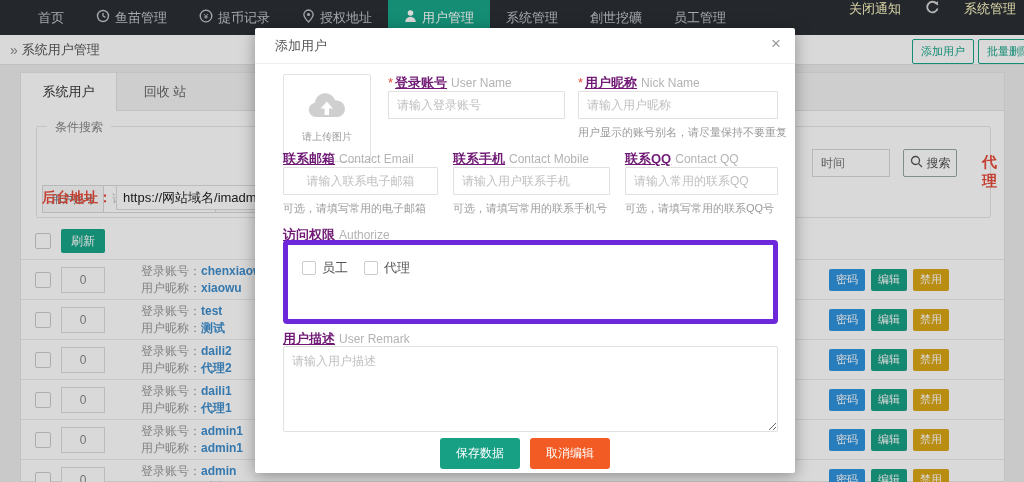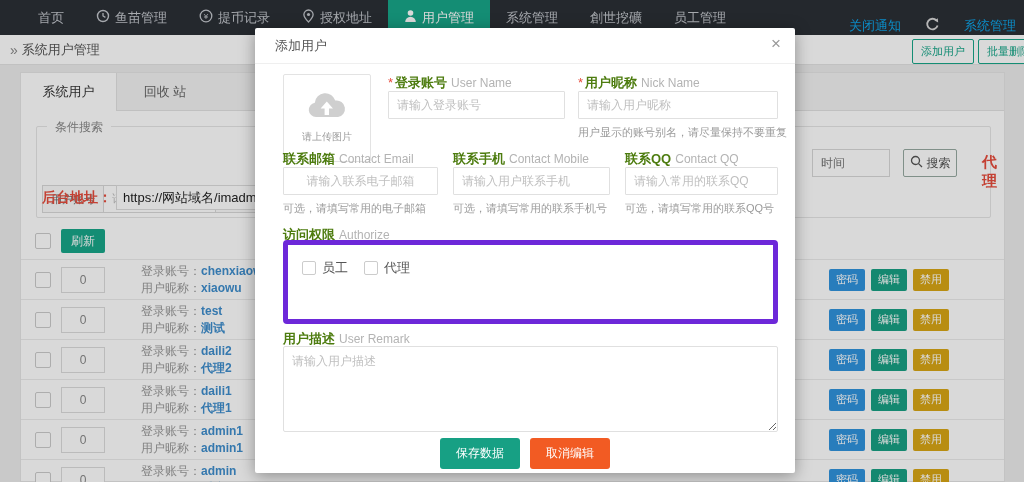--- a/index.html
+++ b/index.html
@@ -3,21 +3,21 @@
 <meta charset="utf-8">
 <style>
   * { margin:0; padding:0; box-sizing:border-box; }
   html,body { width:1024px; height:482px; overflow:hidden; font-family:"Liberation Sans","DejaVu Sans",sans-serif; background:#ededed; }
 
   
   .navbar { position:absolute; left:0; top:0; width:1024px; height:35px; background:#2b2f36; display:flex; align-items:stretch; z-index:1; }
   .nav-item { display:flex; align-items:center; gap:5px; padding:0 16px; color:#c3c7cc; font-size:13px; cursor:pointer; }
   .nav-item.first { margin-left:22px; }
   .nav-item.active { background:#18a689; color:#fff; }
-  .nav-right { position:absolute; right:0; top:0; height:35px; display:flex; align-items:flex-end; gap:24px; padding-right:0; color:#0ea5e9; font-size:13px; }
+  .nav-right { position:absolute; right:0; top:0; height:35px; display:flex; align-items:flex-start; gap:24px; padding-right:0; color:#fef9c3; font-size:13px; }
   .nav-right .uname { width:60px; overflow:hidden; white-space:nowrap; }
   .icon-svg { display:inline-block; vertical-align:middle; }
 
   
   .crumbbar { position:absolute; left:0; top:35px; width:1024px; height:30px; background:#fff; border-bottom:1px solid #e3e3e3; display:flex; align-items:center; }
   .crumb { color:#555; font-size:13px; margin-left:10px; display:flex; align-items:center; gap:6px; }
   .crumb .gg { color:#888; font-size:14px; letter-spacing:-2px; }
   .crumb-actions { position:absolute; right:-34px; top:4px; display:flex; gap:6px; }
   .btn-outline { border:1px solid #18a689; color:#18a689; background:#fff; font-size:11px; padding:4px 8px; border-radius:2px; white-space:nowrap; cursor:pointer; }
 
@@ -58,21 +58,21 @@
   .mini.b-edit { background:#18a084; }
   .mini.b-ban { background:#d9a614; }
 
   
   .overlay { position:absolute; left:0; top:0; width:1024px; height:482px; background:rgba(0,0,0,0.15); z-index:40; }
   .modal { position:absolute; left:255px; top:28px; width:540px; height:445px; background:#fff; z-index:50; box-shadow:0 3px 16px rgba(0,0,0,0.35); border-radius:2px; }
   .m-head { position:relative; height:36px; border-bottom:1px solid #efefef; display:flex; align-items:center; padding:0 20px; font-size:13px; color:#555; }
   .m-close { position:absolute; right:14px; top:7px; font-size:17px; color:#999; cursor:pointer; line-height:1; }
   .m-label { position:absolute; font-size:13px; white-space:nowrap; }
   .m-label .star { color:#e74c3c; margin-right:2px; }
-  .m-label .cn { color:#4d7c0f; font-weight:bold; }
+  .m-label .cn { color:#701a75; font-weight:bold;text-decoration:underline; }
   .m-label .en { color:#b3b3b3; font-size:12px; margin-left:4px; font-weight:normal; }
   .minp { position:absolute; height:28px; border:1px solid #e0e0e0; border-radius:1px; font-size:12px; padding:0 8px; color:#be185d; outline:none; }
   .mhelp { position:absolute; font-size:11px; color:#9a9a9a; white-space:nowrap; }
   .upload-box { position:absolute; left:28px; top:46px; width:88px; height:88px; border:1px solid #e3e3e3; border-radius:2px; display:flex; flex-direction:column; align-items:center; justify-content:center; gap:4px; cursor:pointer; }
   .upload-box .utxt { font-size:10px; color:#9a9a9a; }
   .auth-box { position:absolute; left:28px; top:212px; width:495px; height:84px; border:5px solid #6d28d9; border-radius:4px; }
   .chk-item { position:absolute; top:14px; display:flex; align-items:center; gap:6px; font-size:13px; color:#555; }
   .chk { width:14px; height:14px; border:1px solid #ccc; border-radius:2px; background:#fff; cursor:pointer; }
   .mtext { position:absolute; left:28px; top:318px; width:495px; height:86px; border:1px solid #e0e0e0; border-radius:2px; font-size:12px; color:#333; padding:6px 8px; outline:none; resize:vertical; font-family:"Liberation Sans","DejaVu Sans",sans-serif; }
   .m-foot { position:absolute; left:0; top:410px; width:100%; display:flex; justify-content:center; gap:10px; }

